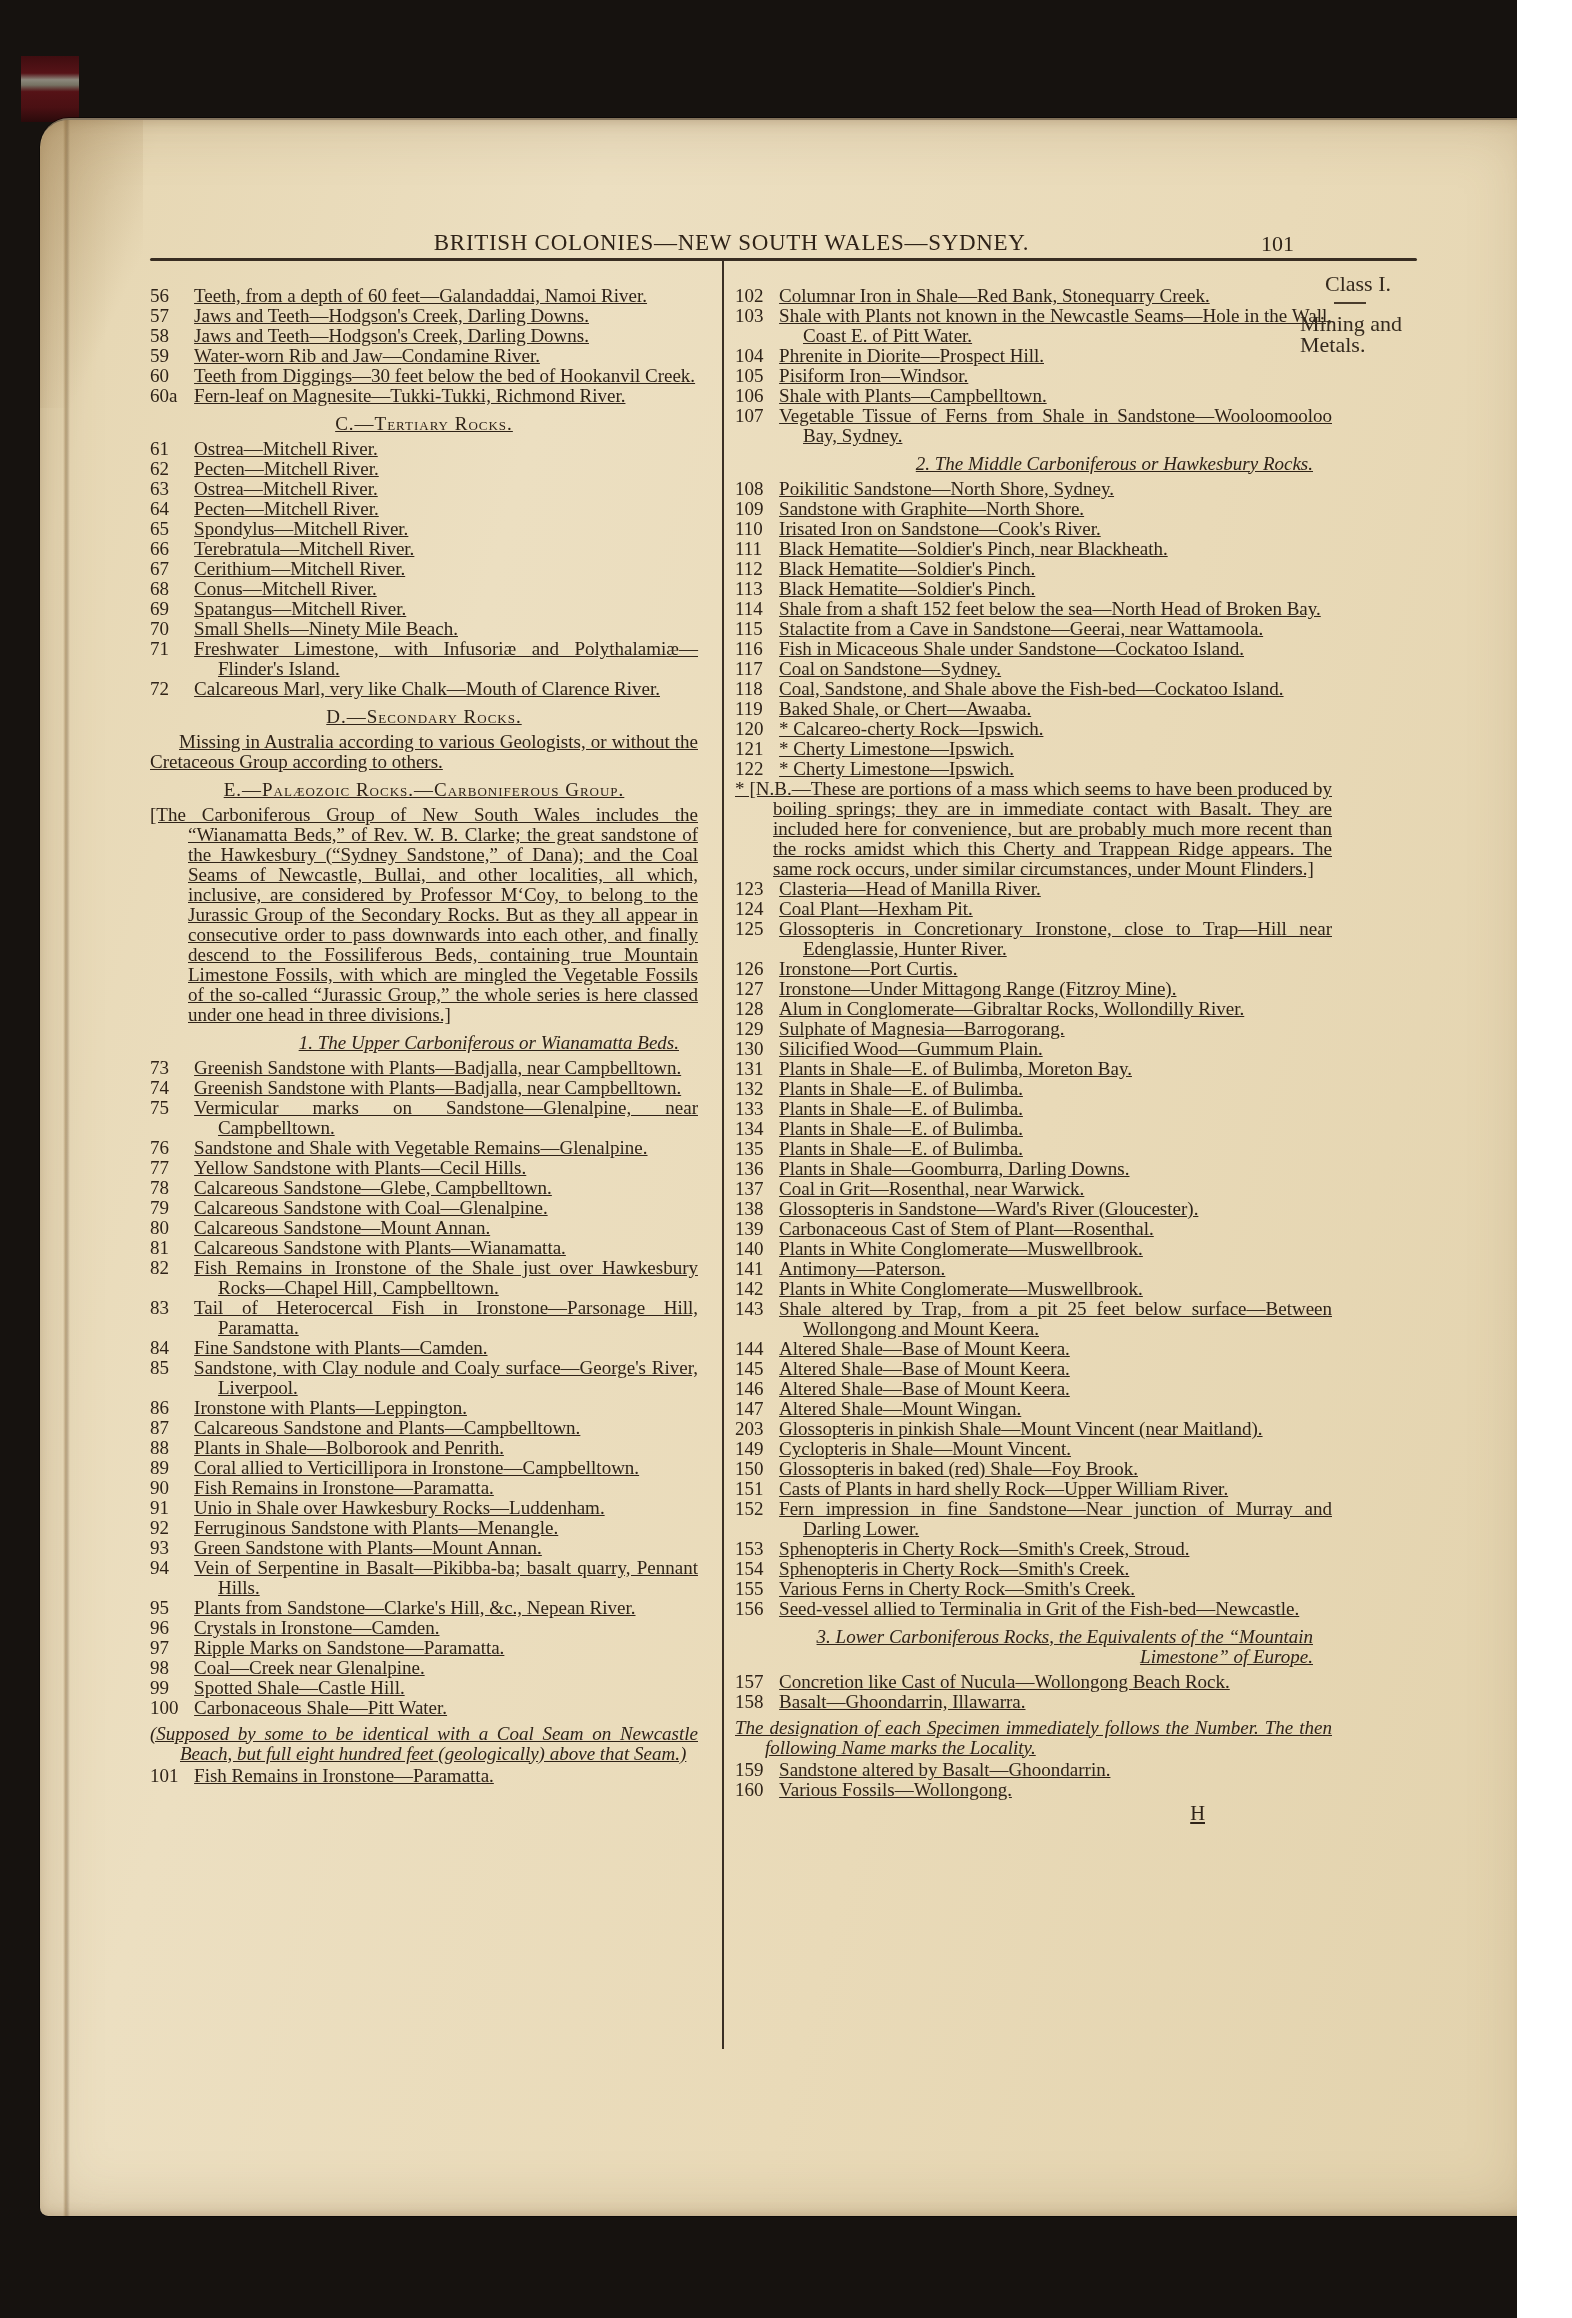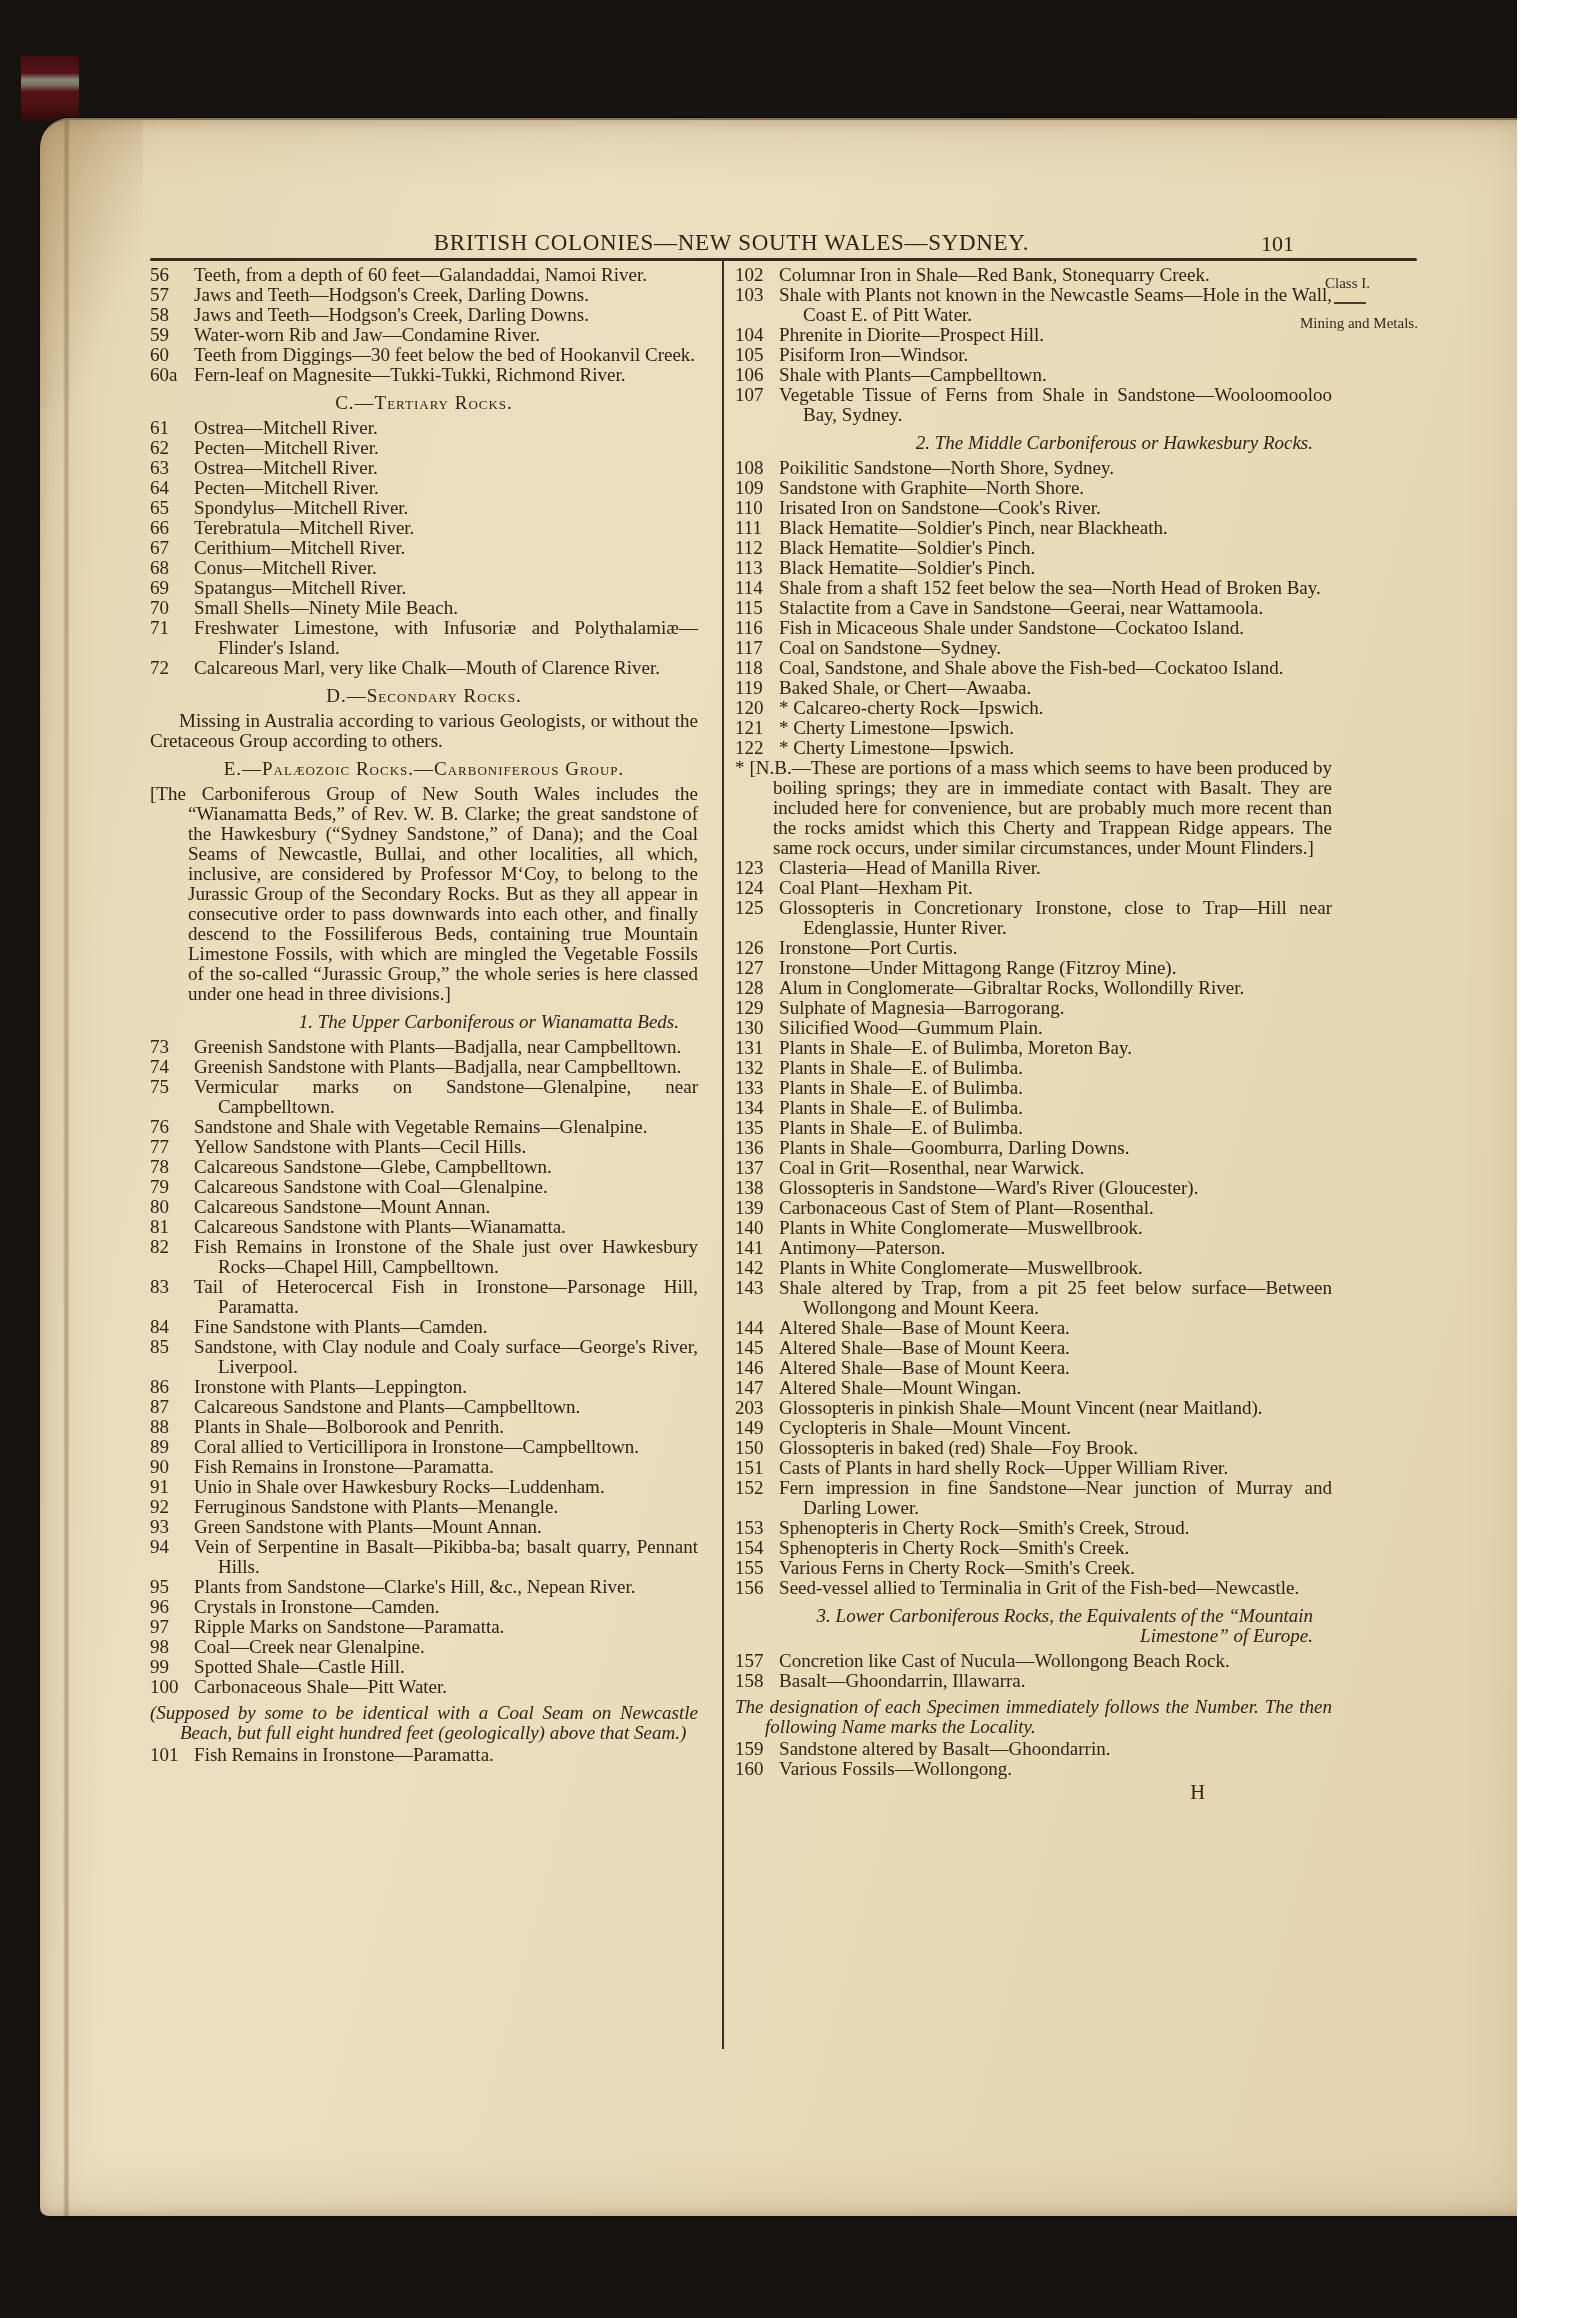--- a/index.html
+++ b/index.html
@@ -27,36 +27,36 @@
   .stack { position:absolute; right:1.4px; top:4.1px; width:11px; height:99%;
     background:repeating-linear-gradient(90deg,rgba(105,78,45,.4) 0 1.4px,transparent 1.4px 4.1px); }
 
   
   .header { position:absolute; top:110px; left:123px; width:1137px; text-align:center;
     font-size:23px; letter-spacing:0.7px; color:#2f2318; }
   .pagenum { position:absolute; top:111px; left:1221px; font-size:22px; color:#2f2318; }
   .rule { position:absolute; top:138px; left:110px; width:1267px; height:3.4px; background:#382d22; border-radius:2.1px; }
 
   
-  .col { position:absolute; top:145px; color:#2f2318; font-size:19px; line-height:20px; }
+  .col { position:absolute; top:166px; color:#2f2318; font-size:19px; line-height:20px;text-decoration:underline; }
   .col-left  { left:110px;  width:548px; }
   .col-right { left:695px; width:597px; }
   .divider { position:absolute; left:682px; top:140px; width:2.1px; height:1789px; background:#3a2f24; }
 
   .entry { padding-left:68px; text-indent:-68px; text-align:justify; }
   .num { display:inline-block; min-width:40px; margin-right:4.1px; text-indent:0; }
   .heading-sc { text-align:center; font-variant:small-caps; letter-spacing:1px; margin:7.5px 0 5.5px; }
   .heading-italic { text-align:right; font-style:italic; margin:7.5px 19px 5.5px 0; }
   .para-hang { padding-left:38px; text-indent:-38px; text-align:justify; }
   .para-indent { text-indent:29px; text-align:justify; margin:2.7px 0; }
   .note-italic { font-style:italic; padding-left:30px; text-indent:-30px; text-align:justify; margin:5.5px 0 2.7px; }
   .signature { text-align:right; padding-right:127px; margin-top:2.7px; font-size:20.5px; }
 
   
-  .margin-note { position:absolute; left:1260px; top:153px; width:164px; font-size:15px; line-height:21px; color:#352a1e; }
+  .margin-note { position:absolute; left:1260px; top:153px; width:164px; font-size:22px; line-height:21px; color:#352a1e; }
   .mn-class { padding-left:25px; }
   .mn-rule { width:31.5px; height:1.4px; background:#4a3c2c; margin:8.2px 0 9.6px 34px; }
   .mn-cat { width:123px; }
 </style>
 </head>
 <body>
 
 <div class="screen">
   <div class="spine"></div>
 

